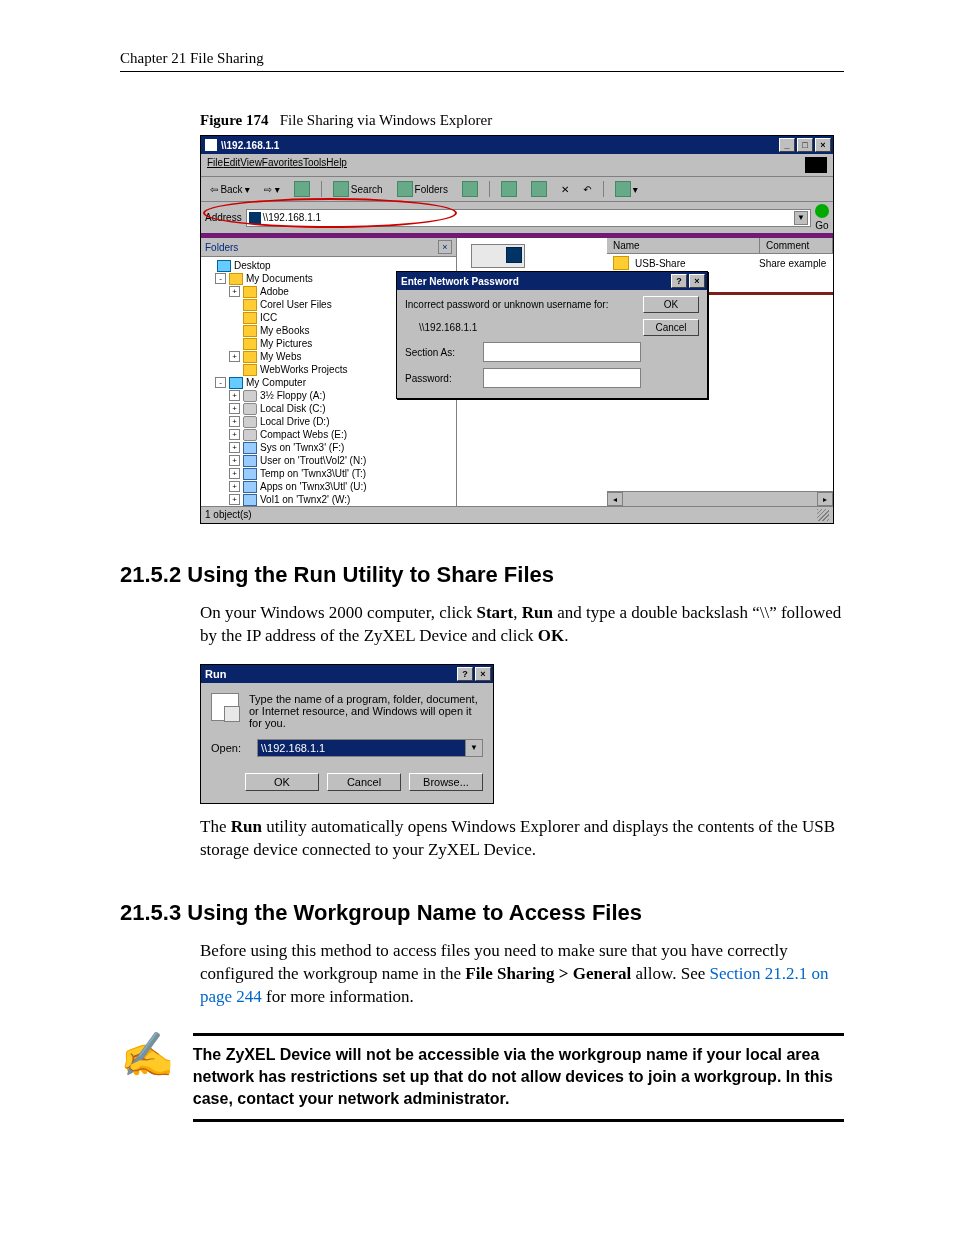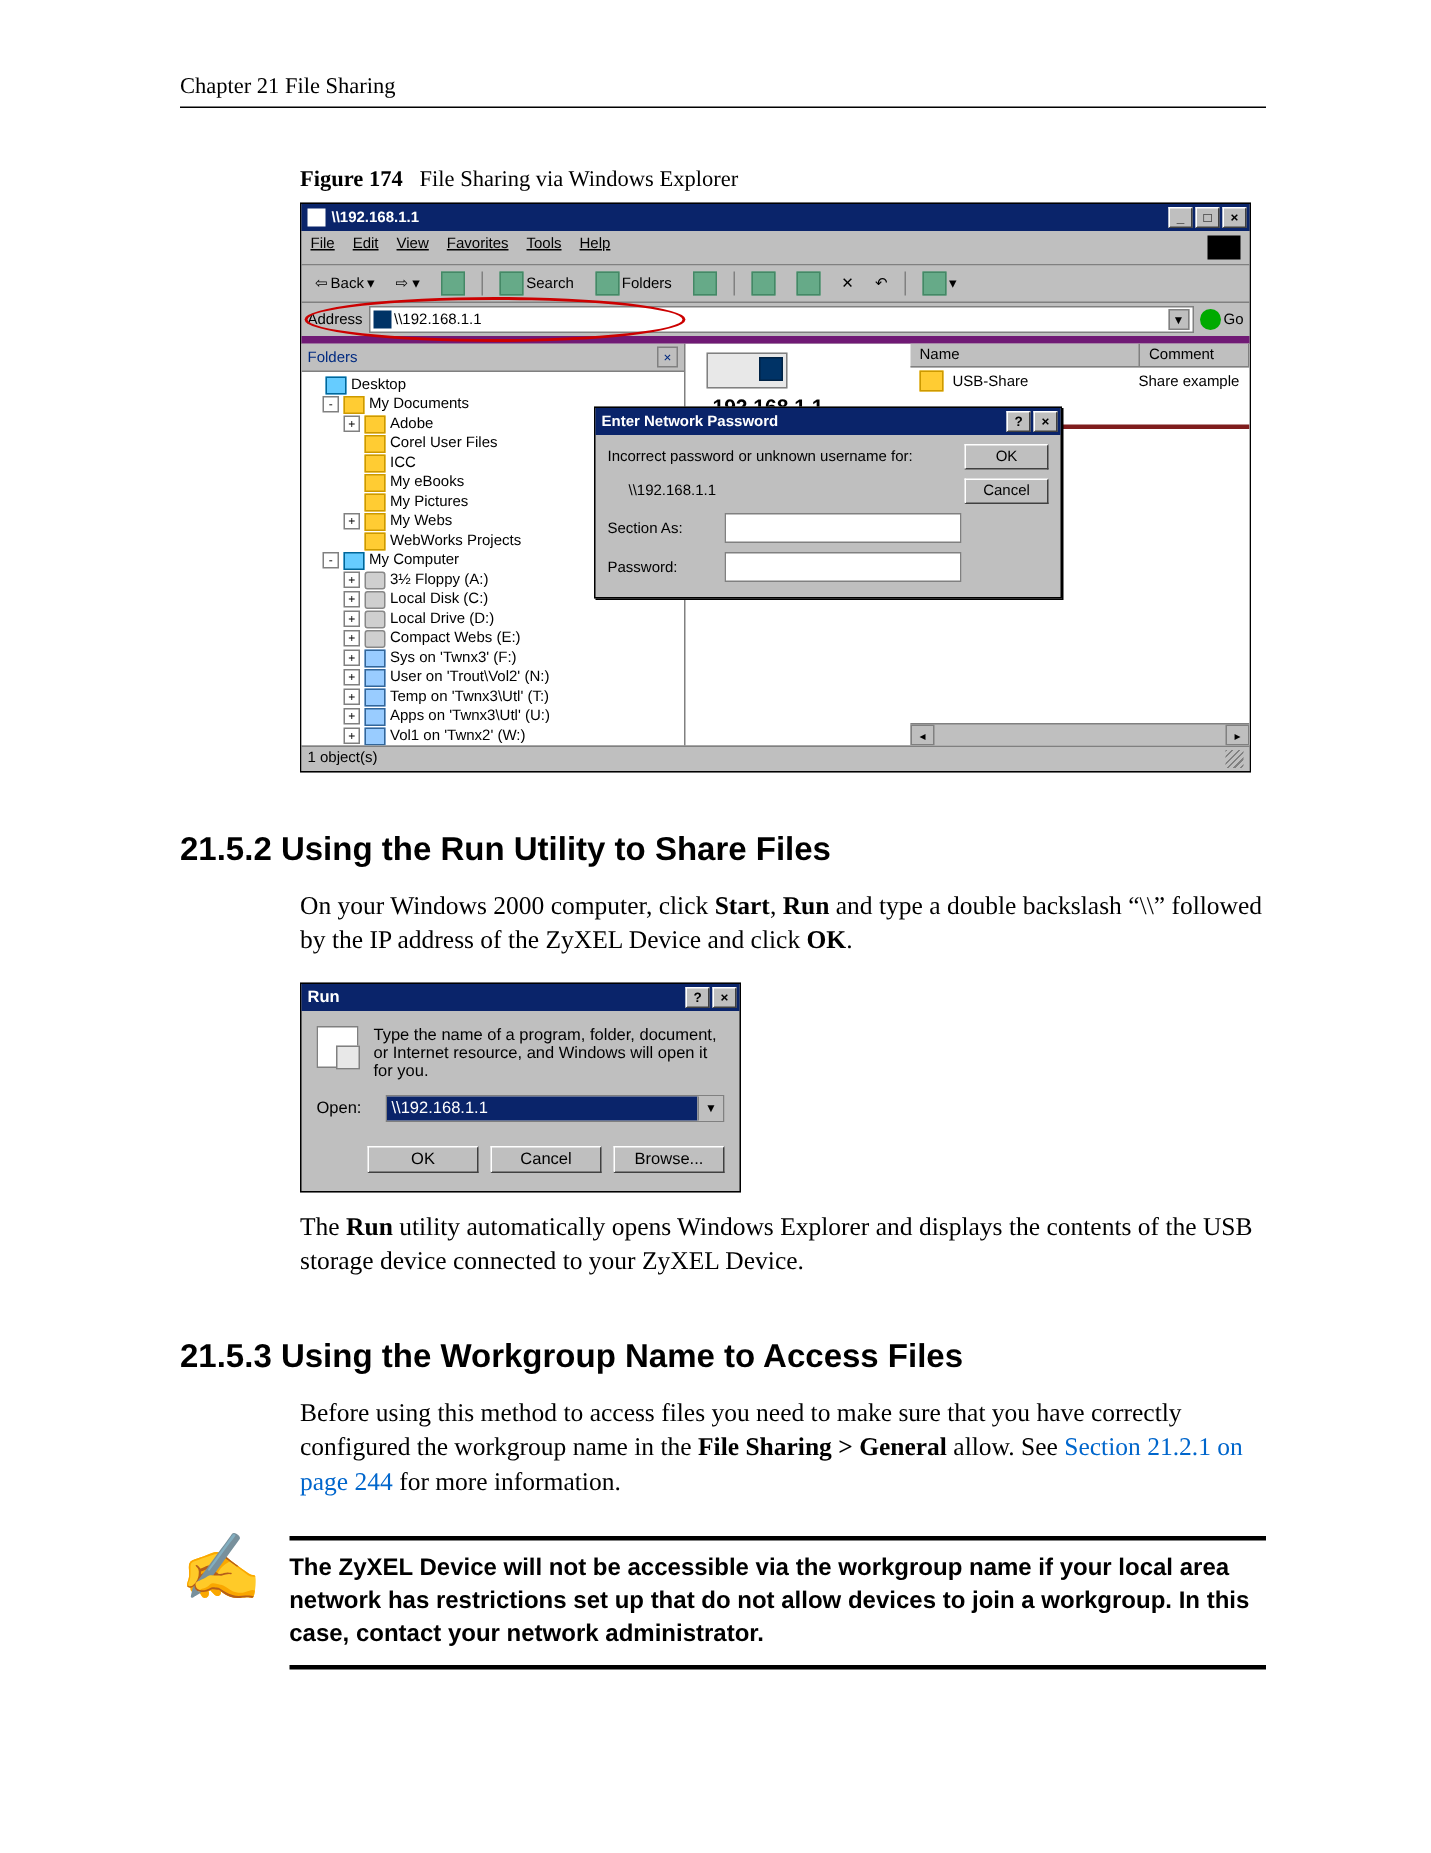--- a/index.html
+++ b/index.html
@@ -53,21 +53,20 @@
     color: #000;
     width: 14px; height: 12px;
     font-size: 9px;
     display: flex; align-items:center; justify-content:center;
     border: 1px solid #fff;
     border-right-color:#404040; border-bottom-color:#404040;
   }
   .menubar {
     background: #bfbfbf;
     display: flex;
-    gap: 12px;
     padding: 3px 6px;
     border-bottom: 1px solid #808080;
   }
   .menubar span { text-decoration: underline; text-decoration-color:#000; }
   .menubar .logo {
     margin-left:auto;
     width:22px;height:16px;background:#000;
   }
   .toolbar {
     background:#bfbfbf;
@@ -91,21 +90,21 @@
   }
   .addr-input {
     flex:1;
     background:#fff;
     border:1px solid #808080;
     padding:1px 2px;
     font-size:10px;
     display:flex;align-items:center;gap:2px;
   }
   .addr-input .dd {margin-left:auto;width:12px;height:12px;background:#bfbfbf;border:1px solid #808080;display:flex;align-items:center;justify-content:center;font-size:8px;}
-  .go-btn {display:flex;align-items:center;gap:2px;}
+  .go-btn {display:flex;align-items:center;gap:2px;flex-direction:column;}
   .go-btn .g {width:14px;height:14px;border-radius:50%;background:#0a0;display:inline-block;}
   .red-circle {
     position:absolute;
     left:2px; top:-4px;
     width:250px;height:26px;
     border:2px solid #c00;
     border-radius:50%/50%;
     pointer-events:none;
   }
   .explorer-body {

